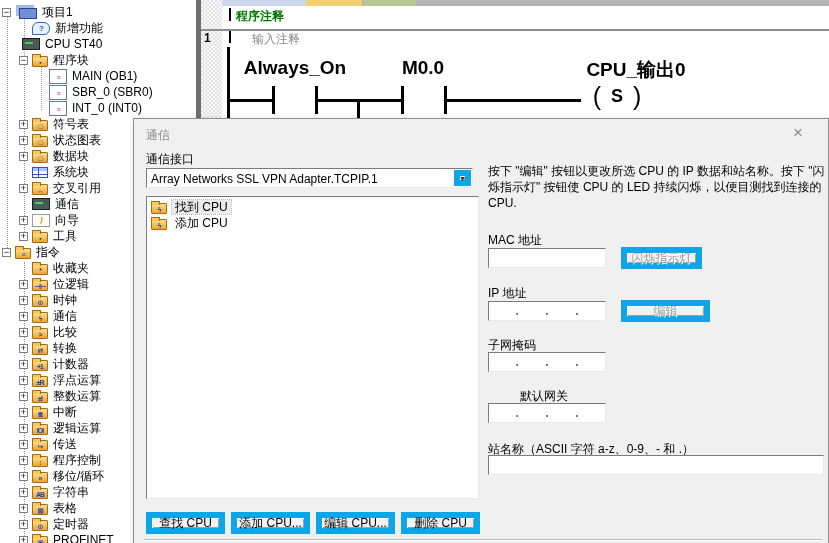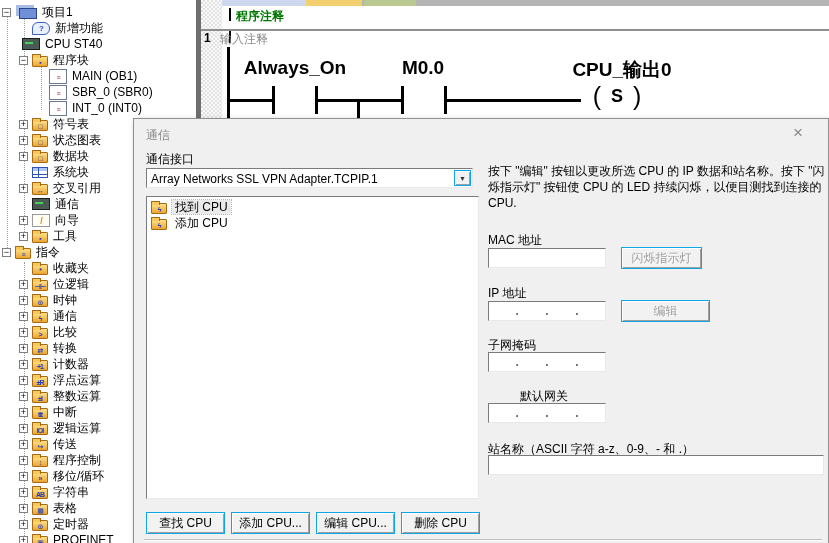--- a/index.html
+++ b/index.html
@@ -59,21 +59,21 @@
   #coil .paren{font-size:25px;font-weight:normal;line-height:26px;}
   #coil .sym{font-size:18px;font-weight:bold;margin:0 10px;}
 
   
   #dialog{left:133px;top:118px;width:696px;height:430px;background:#f0f0f0;border:1px solid #8f8f8f;
     box-shadow:2px 2px 6px rgba(0,0,0,.25);z-index:10;box-sizing:border-box;}
   #dlg-title{left:12px;top:8px;color:#8a8a8a;}
   #dlg-close{right:25px;top:5px;color:#8a8a8a;font-size:17px;line-height:17px;cursor:default;}
   .sunken{background:#fff;border-top:1px solid #7b7b7b;border-left:1px solid #7b7b7b;
     border-bottom:1px solid #e9e9e9;border-right:1px solid #e9e9e9;box-sizing:border-box;}
-  .btn3d{background:#f2f2f2;border:1px solid #0ea5e9;box-shadow:inset 1px 1px 0 #ffffff,inset -1px -1px 0 #9f9f9f;
+  .btn3d{background:#f2f2f2;border:6px solid #0ea5e9;box-shadow:inset 1px 1px 0 #ffffff,inset -1px -1px 0 #9f9f9f;
     box-sizing:border-box;display:flex;align-items:center;justify-content:center;font-size:12px;}
   .btn3d.disabled{color:#9c9c9c;text-shadow:1px 1px 0 #fff;}
   #combo{left:12px;top:49px;width:327px;height:20px;}
   #combo-text{position:absolute;left:4px;top:3px;white-space:nowrap;}
   #combo-btn{position:absolute;right:1px;top:1px;bottom:1px;width:17px;font-size:7px;color:#333;}
   #cpu-list{left:12px;top:77px;width:333px;height:303px;padding:2px 0;}
   .list-item{height:16px;display:flex;align-items:center;padding-left:4px;}
   .list-item .llabel{padding:0 3px;line-height:14px;}
   .list-item.selected .llabel{background:#ebebeb;outline:1px dotted #b5b5b5;}
   .fld-label{white-space:nowrap;}
@@ -331,35 +331,35 @@
   <div class="tabseg" style="left:84px;width:56px;background:#f2d070;"></div>
   <div class="tabseg" style="left:142px;width:52px;background:#b9c791;"></div>
 </div>
 
 <div class="abs cmt-bar" style="left:229px;top:8px;"></div>
 <div class="abs" id="program-comment" style="left:236px;top:8px;">程序注释</div>
 <div class="abs" id="sep-line"></div>
 
 <div class="abs" id="network-number" style="left:204px;top:31px;">1</div>
 <div class="abs cmt-bar" style="left:229px;top:31px;height:12px;"></div>
-<div class="abs" id="network-comment" style="left:220px;top:31px;">输入注释</div>
+<div class="abs" id="network-comment" style="left:252px;top:31px;">输入注释</div>
 
 <div class="abs wire" style="left:227px;top:47px;width:3px;height:71px;"></div>
 <div class="abs wire" style="left:227px;top:99px;width:45px;height:3px;"></div>
 <div class="abs wire" style="left:272px;top:86px;width:3px;height:28px;"></div>
 <div class="abs wire" style="left:315px;top:86px;width:3px;height:28px;"></div>
 <div class="abs wire" style="left:318px;top:99px;width:83px;height:3px;"></div>
 <div class="abs wire" style="left:357px;top:99px;width:3px;height:19px;"></div>
 <div class="abs wire" style="left:401px;top:86px;width:3px;height:28px;"></div>
 <div class="abs wire" style="left:444px;top:86px;width:3px;height:28px;"></div>
 <div class="abs wire" style="left:447px;top:99px;width:134px;height:3px;"></div>
 
 <div class="abs lad-label" style="left:215px;top:57px;width:160px;">Always_On</div>
 <div class="abs lad-label" style="left:343px;top:57px;width:160px;">M0.0</div>
-<div class="abs lad-label" style="left:532px;top:57px;width:180px;">CPU_输出0</div>
+<div class="abs lad-label" style="left:546px;top:57px;width:180px;">CPU_输出0</div>
 <div class="abs" id="coil" style="left:572px;top:81px;width:90px;height:30px;">
   <span class="paren">(</span>
   <span class="sym">S</span>
   <span class="paren">)</span>
 </div>
 
 <div class="abs" id="dialog">
   <div class="abs" id="dlg-title">通信</div>
   <div class="abs" id="dlg-close">×</div>
 

